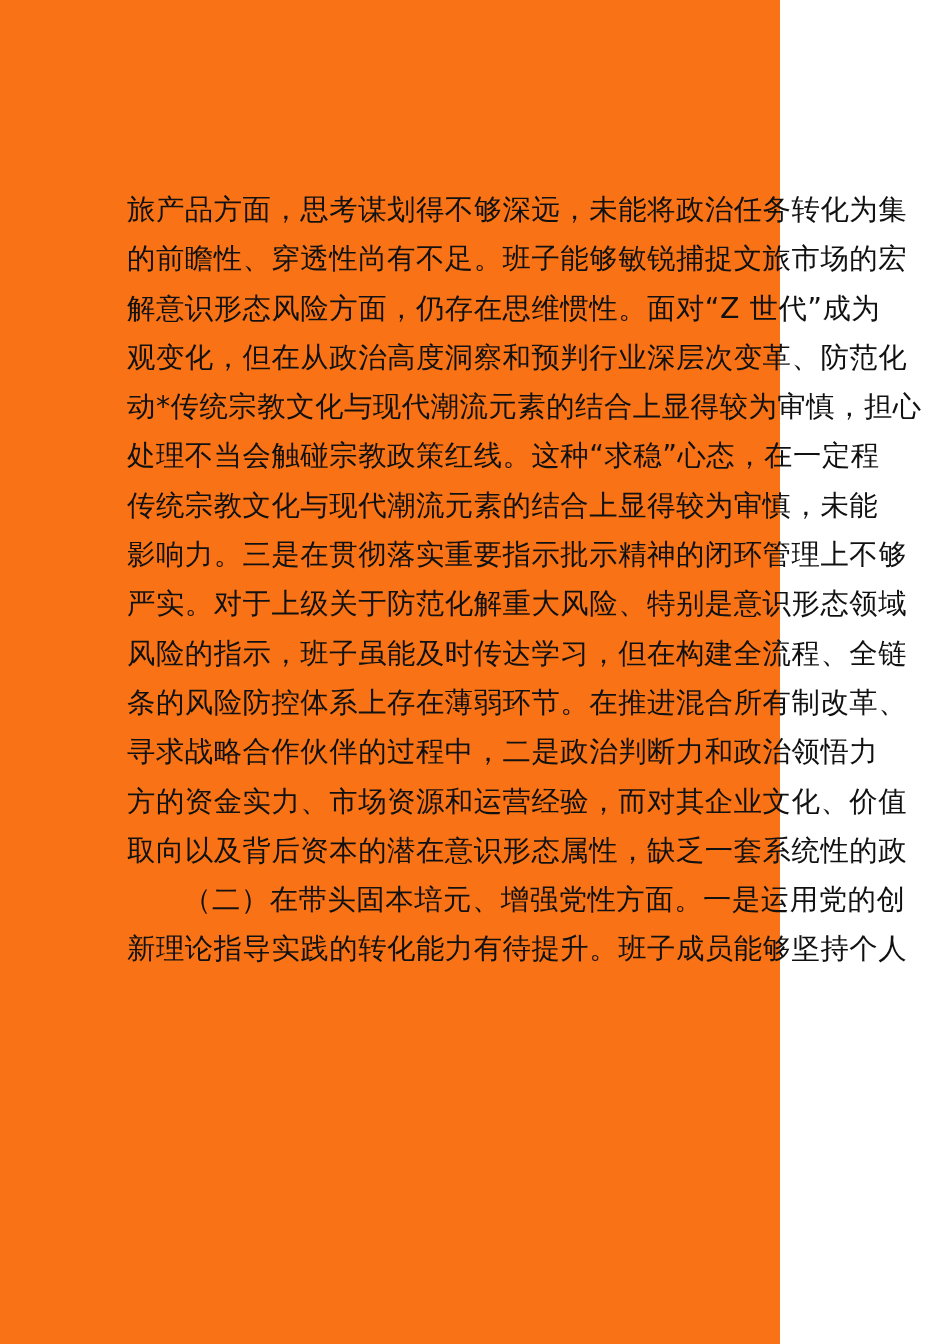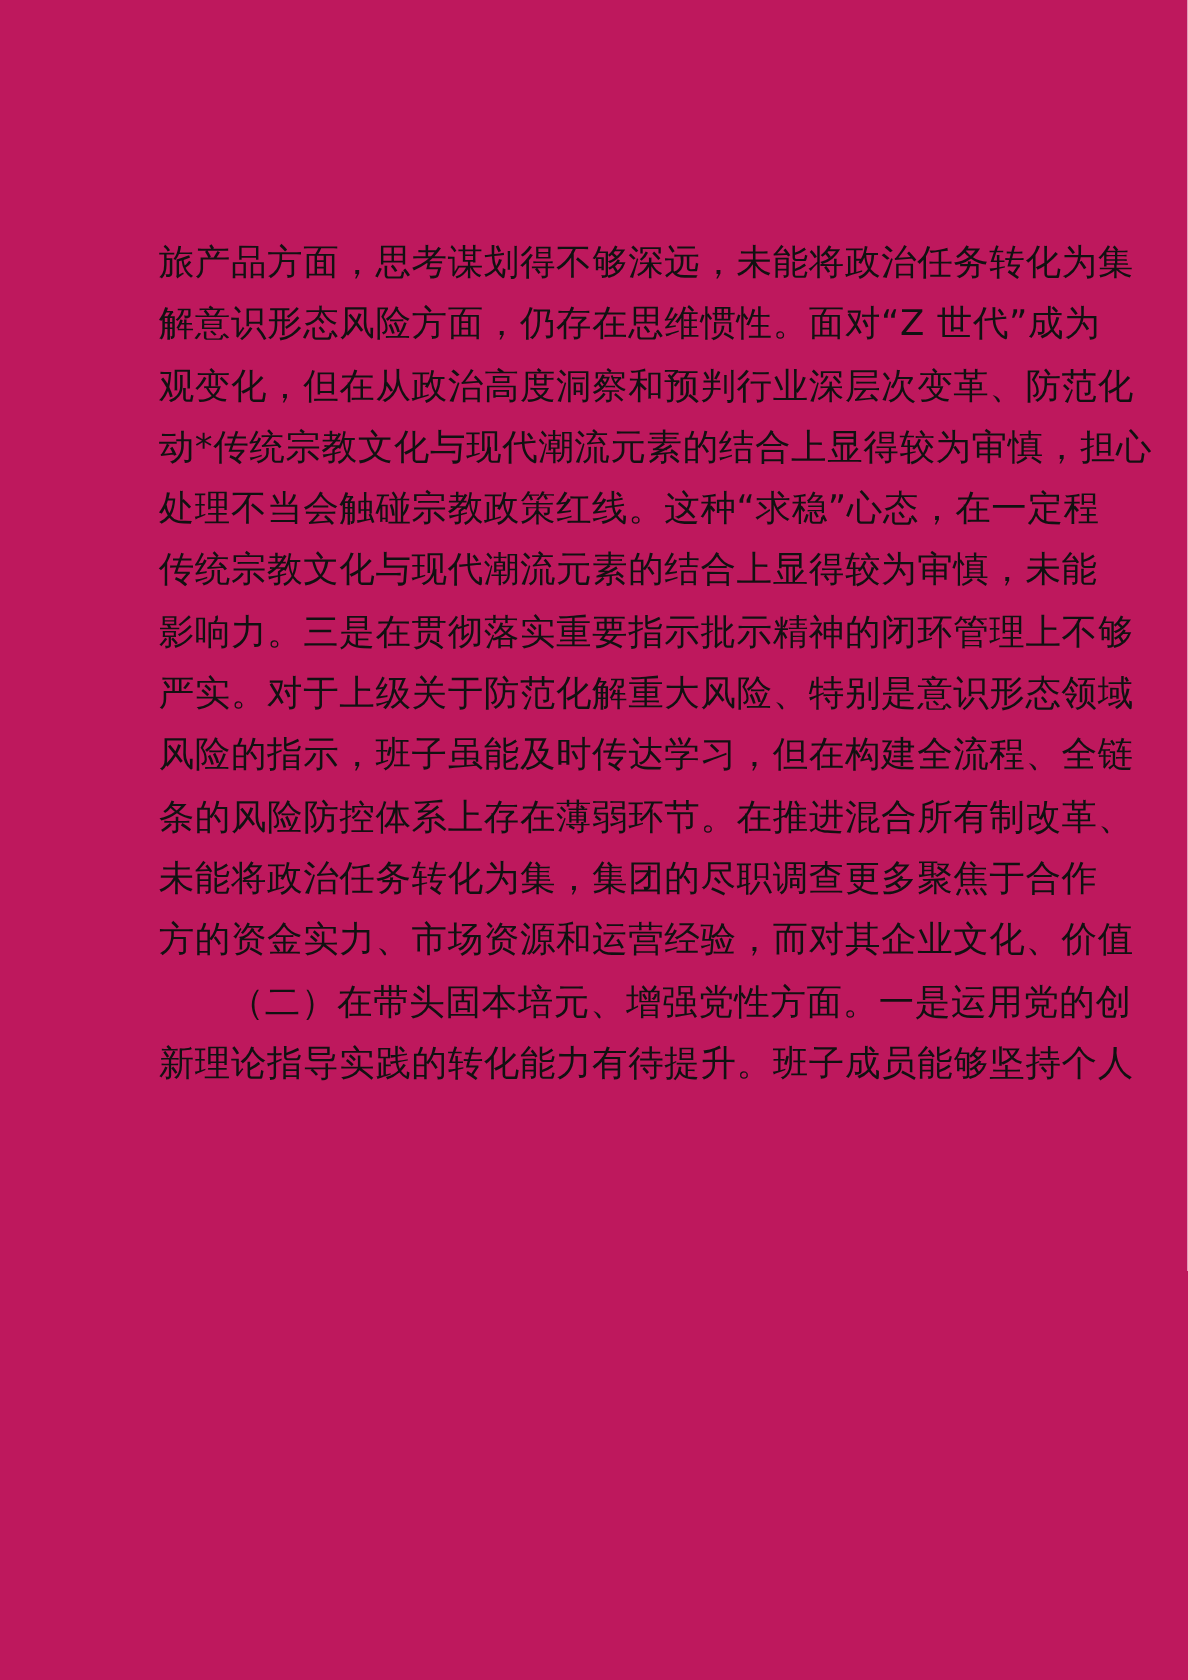--- a/index.html
+++ b/index.html
@@ -12,23 +12,23 @@
     height: 1344px;
     position: relative;
     overflow: hidden;
     font-family: "DejaVu Sans", "Liberation Sans", sans-serif;
     color: #111111;
   }
   .page {
     position: absolute;
     left: 0;
     top: 0;
-    width: 950px;
+    width: 780px;
     height: 1344px;
-    background: #be185d;
+    background: #f97316;
   }
   .body-text {
     position: absolute;
     left: 127px;
     top: 185px;
     width: 704px;
   }
   .line {
     height: 49.3px;
     line-height: 49.3px;
@@ -40,30 +40,32 @@
     padding-left: 56px;
   }
 </style>
 </head>
 <body>
 
 <div class="page">
   <div class="body-text">
     <div class="paragraph">
       <div class="line">旅产品方面，思考谋划得不够深远，未能将政治任务转化为集</div>
+      <div class="line">的前瞻性、穿透性尚有不足。班子能够敏锐捕捉文旅市场的宏</div>
       <div class="line">解意识形态风险方面，仍存在思维惯性。面对“Z 世代”成为</div>
       <div class="line">观变化，但在从政治高度洞察和预判行业深层次变革、防范化</div>
       <div class="line">动*传统宗教文化与现代潮流元素的结合上显得较为审慎，担心</div>
       <div class="line">处理不当会触碰宗教政策红线。这种“求稳”心态，在一定程</div>
       <div class="line">传统宗教文化与现代潮流元素的结合上显得较为审慎，未能</div>
       <div class="line">影响力。三是在贯彻落实重要指示批示精神的闭环管理上不够</div>
       <div class="line">严实。对于上级关于防范化解重大风险、特别是意识形态领域</div>
       <div class="line">风险的指示，班子虽能及时传达学习，但在构建全流程、全链</div>
       <div class="line">条的风险防控体系上存在薄弱环节。在推进混合所有制改革、</div>
-      <div class="line">未能将政治任务转化为集，集团的尽职调查更多聚焦于合作</div>
+      <div class="line">寻求战略合作伙伴的过程中，二是政治判断力和政治领悟力</div>
       <div class="line">方的资金实力、市场资源和运营经验，而对其企业文化、价值</div>
+      <div class="line">取向以及背后资本的潜在意识形态属性，缺乏一套系统性的政</div>
     </div>
     <div class="paragraph">
       <div class="line indent">（二）在带头固本培元、增强党性方面。一是运用党的创</div>
       <div class="line">新理论指导实践的转化能力有待提升。班子成员能够坚持个人</div>
     </div>
   </div>
 </div>
 
 </body></html>

